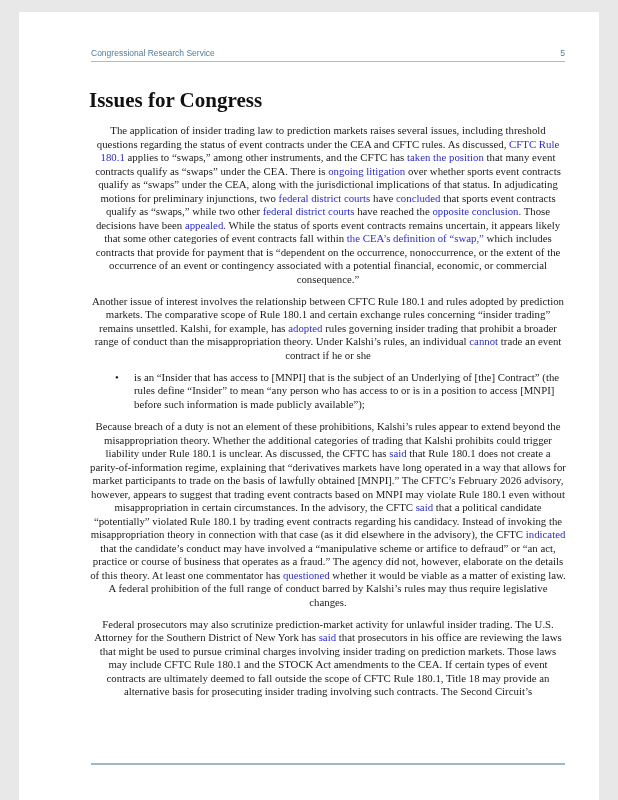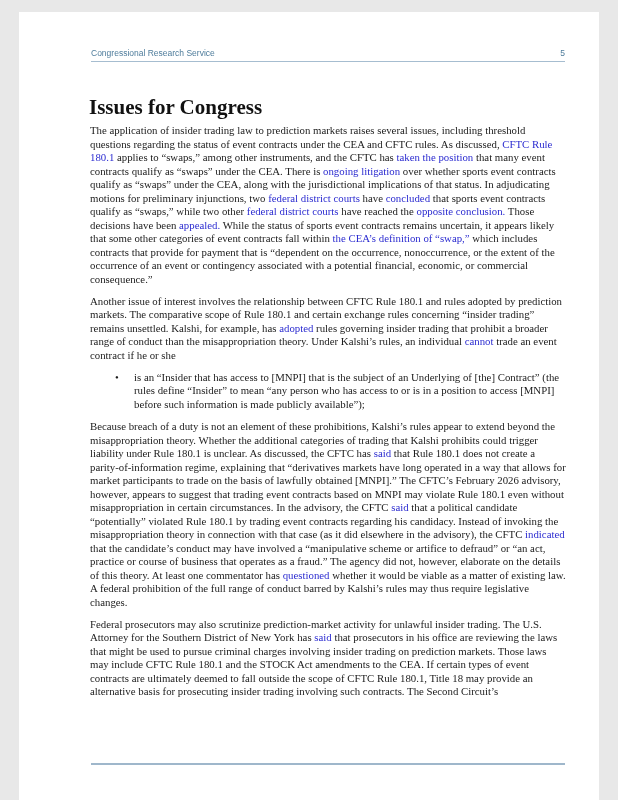--- a/index.html
+++ b/index.html
@@ -23,37 +23,37 @@
     justify-content: space-between;
     align-items: flex-end;
     font-family: "Liberation Sans", sans-serif;
     font-size: 8.5px;
     color: var(--header-color, #4e7c9b);
     border-bottom: 1px solid var(--header-rule-color, #a6bdd0);
     padding-bottom: 3px;
   }
   .section-heading {
     position: absolute;
-    top: 83px;
+    top: 76px;
     left: 70px;
     font-size: 21px;
     font-weight: bold;
     color: #111111;
     margin: 0;
   }
   .document-body {
     position: absolute;
     top: 112px;
     left: 71px;
     width: 476px;
     font-size: 10.8px;
     line-height: 13.5px;
     text-align: left;
   }
-  .document-body p { margin: 0 0 8.5px 0; }
+  .document-body p { margin: 0 0 8.5px 0; text-align: center; }
   .doclink { color: var(--link-color, #2b2bd0); text-decoration: none; cursor: pointer; }
   .bullet-list { margin: 3px 0 9px 0; padding: 0 0 0 44px; list-style: none; font-family: Liberation Serif, serif; }
   .bullet-list li { position: relative; margin: 0 0 7.5px 0; }
   .bullet-list li::before {
     content: "\2022";
     position: absolute;
     left: -19px;
     top: 0;
   }
   .footer-rule {

